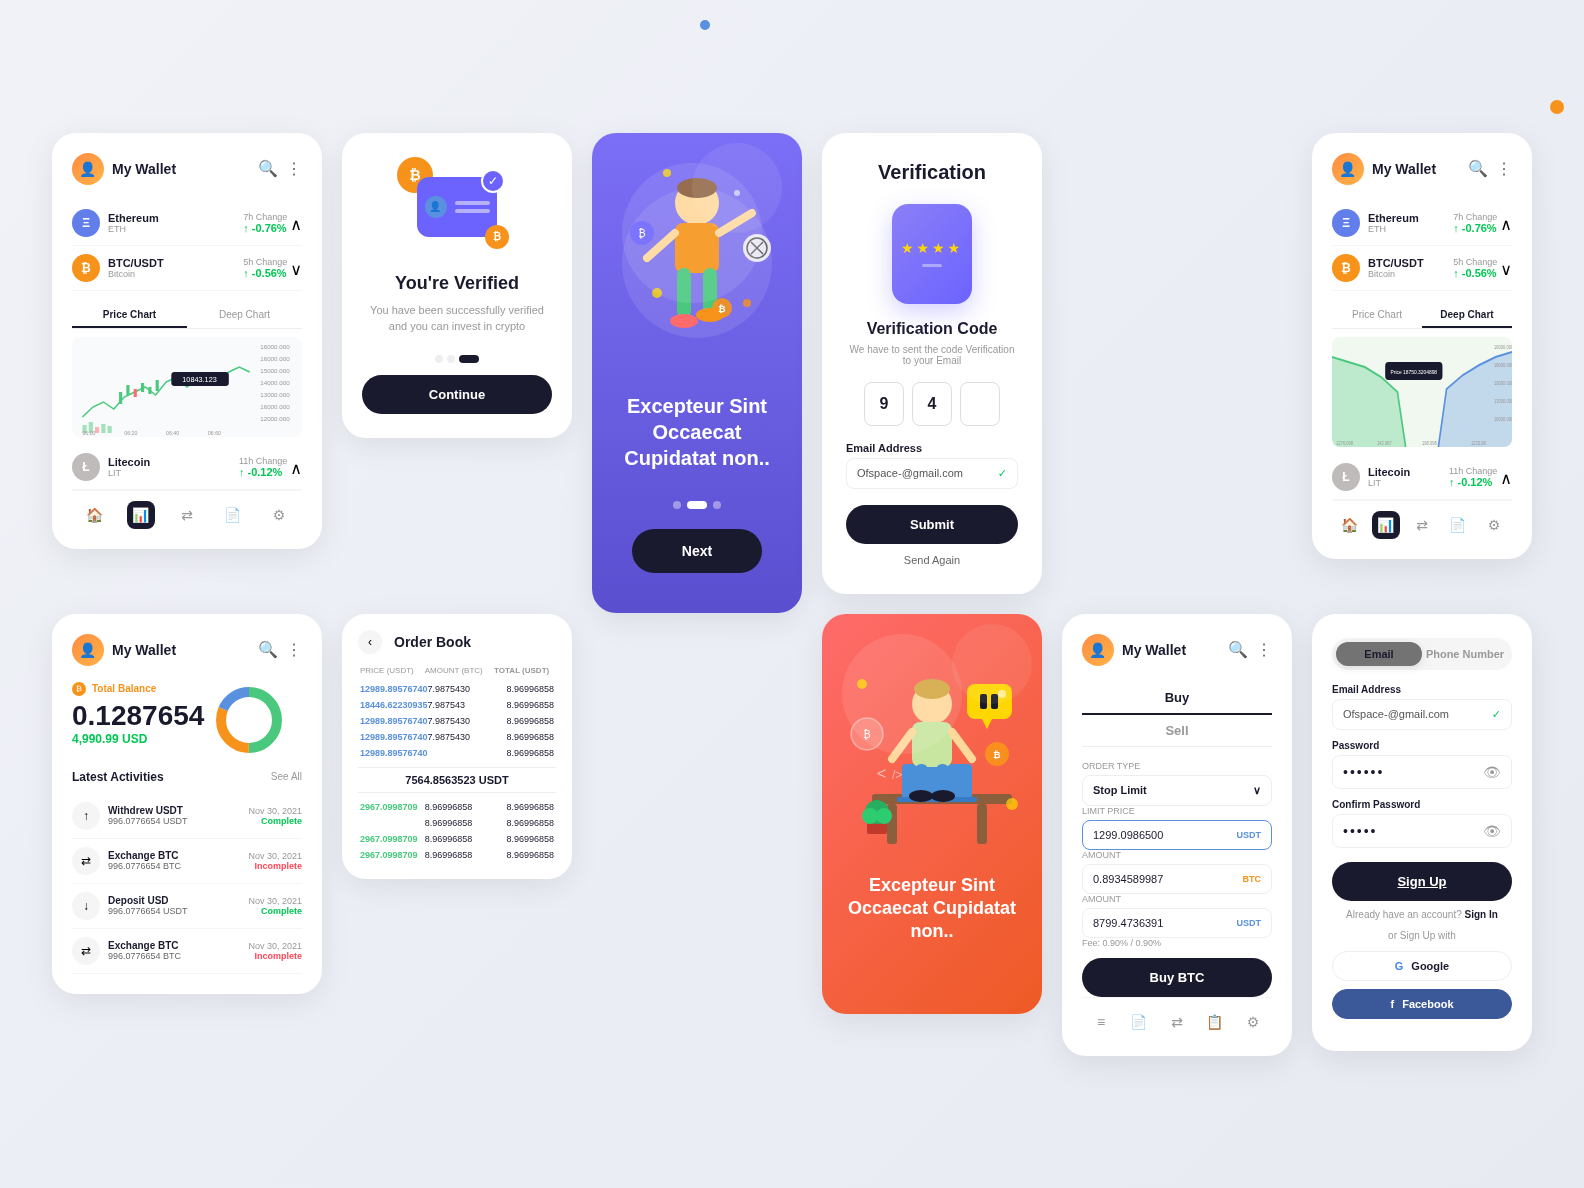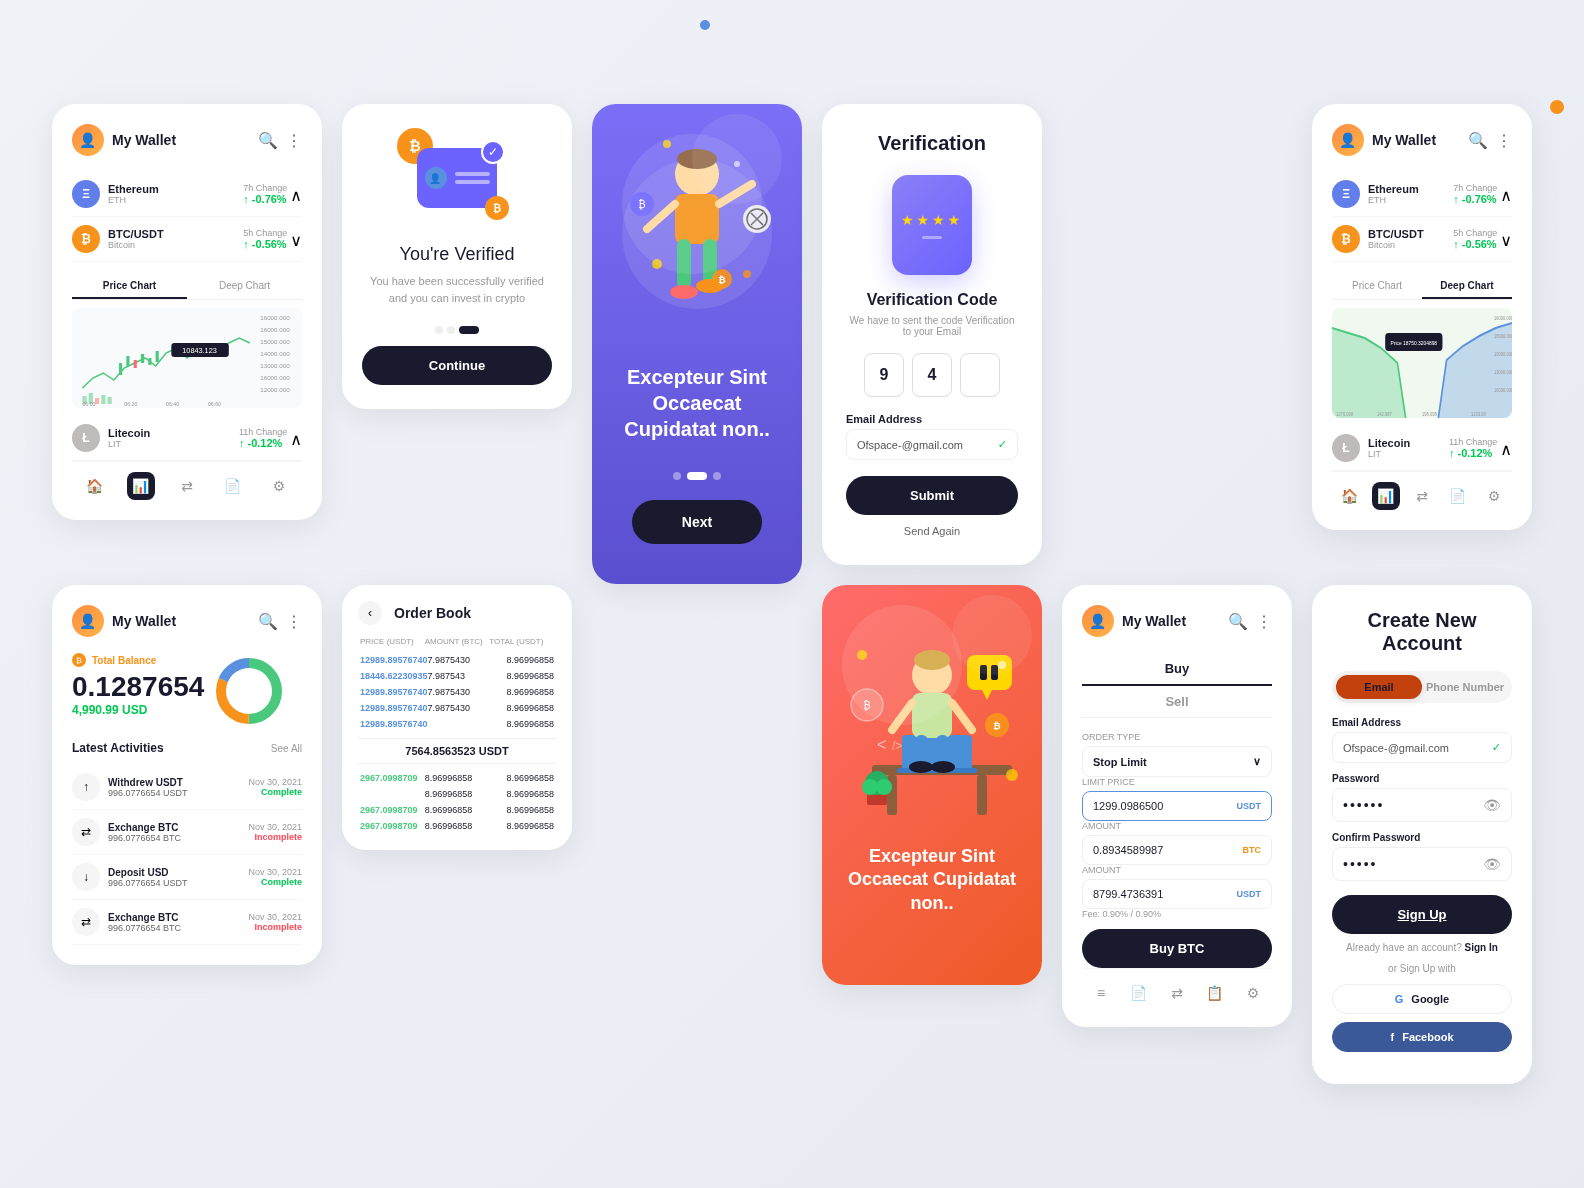--- a/index.html
+++ b/index.html
@@ -232,21 +232,21 @@
       border-radius: 50%;
       display: flex;
       align-items: center;
       justify-content: center;
       color: #fff;
       font-size: 14px;
       font-weight: bold;
     }
     .verified-title {
       font-size: 18px;
-      font-weight: 400;
+      font-weight: 700;
       color: #1a1a2e;
       margin-bottom: 8px;
     }
     .verified-desc {
       font-size: 11px;
       color: #999;
       line-height: 1.5;
       margin-bottom: 20px;
     }
     .btn-black {
@@ -656,21 +656,21 @@
       flex: 1;
       text-align: center;
       padding: 6px 0;
       font-size: 11px;
       font-weight: 600;
       color: #999;
       border-radius: 50px;
       cursor: pointer;
     }
     .toggle-pill.active {
-      background: #c2410c;
+      background: #737373;
       color: #1a1a2e;
       box-shadow: 0 2px 8px rgba(0,0,0,0.1);
     }
     .field-group { margin-bottom: 10px; }
     .field-label { font-size: 10px; font-weight: 700; color: #1a1a2e; margin-bottom: 4px; }
     .field-value-row {
       display: flex;
       align-items: center;
       justify-content: space-between;
       padding: 8px 10px;
@@ -1181,21 +1181,21 @@
 
     <div class="card card-order-book">
       <div class="order-book-header">
         <div class="back-btn">‹</div>
         <div class="order-book-title">Order Book</div>
       </div>
 
       <div class="ob-col-headers">
         <span>PRICE (USDT)</span>
         <span>AMOUNT (BTC)</span>
-        <span style="text-align:left;">TOTAL (USDT)</span>
+        <span style="text-align:center;font-weight:bold;">TOTAL (USDT)</span>
       </div>
 
       <div class="ob-row">
         <span class="ob-price">12989.89576740</span>
         <span class="ob-amount">7.9875430</span>
         <span class="ob-total">8.96996858</span>
       </div>
       <div class="ob-row">
         <span class="ob-price">18446.62230935</span>
         <span class="ob-amount">7.987543</span>
@@ -1355,21 +1355,20 @@
           <circle cx="28" cy="192" r="8" fill="#2ecc71"></circle>
           <circle cx="42" cy="192" r="8" fill="#2ecc71"></circle>
         </svg>
       </div>
       <div class="promo-text">
         <div class="promo-title">Excepteur Sint Occaecat Cupidatat non..</div>
       </div>
     </div>
 
     <div class="card card-create-account">
-      <div class="create-title">Create New Account</div>
 
       <div class="toggle-pills">
         <div class="toggle-pill active">Email</div>
         <div class="toggle-pill">Phone Number</div>
       </div>
 
       <div class="field-group">
         <div class="field-label">Email Address</div>
         <div class="field-value-row">
           <span>Ofspace-@gmail.com</span>

